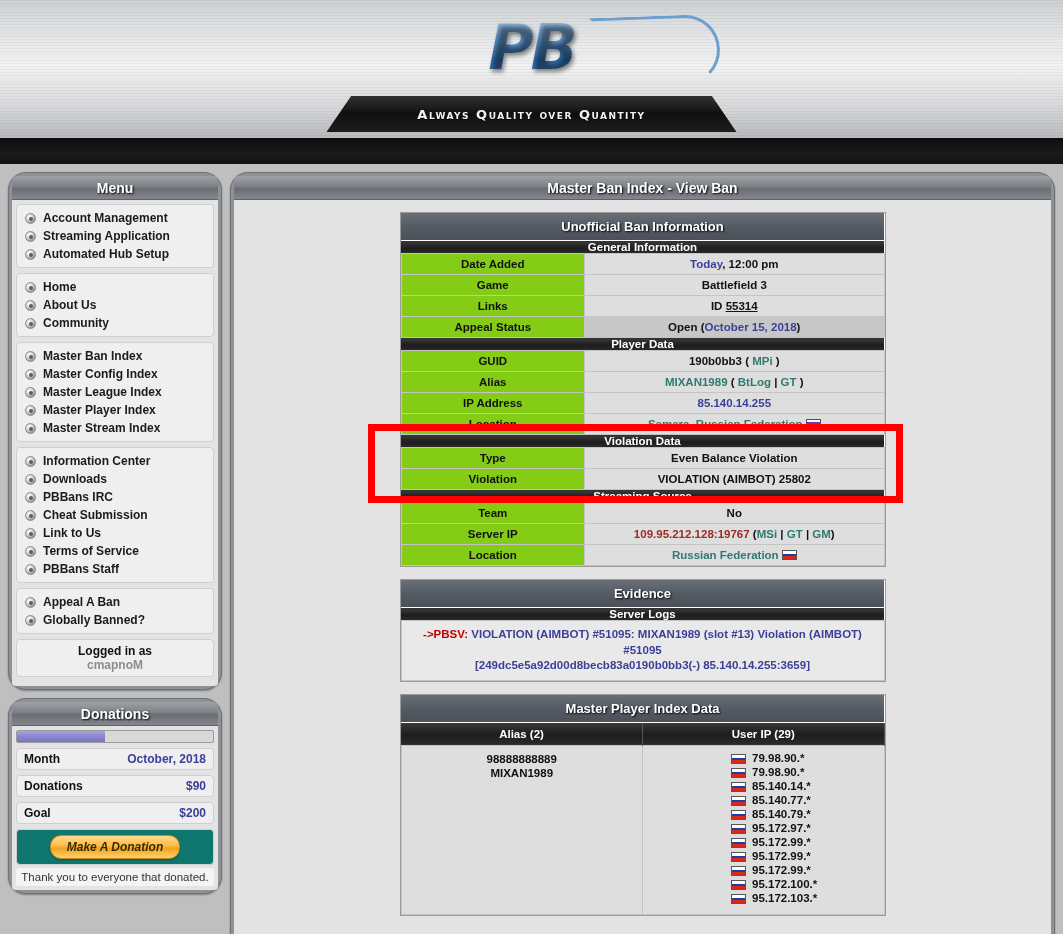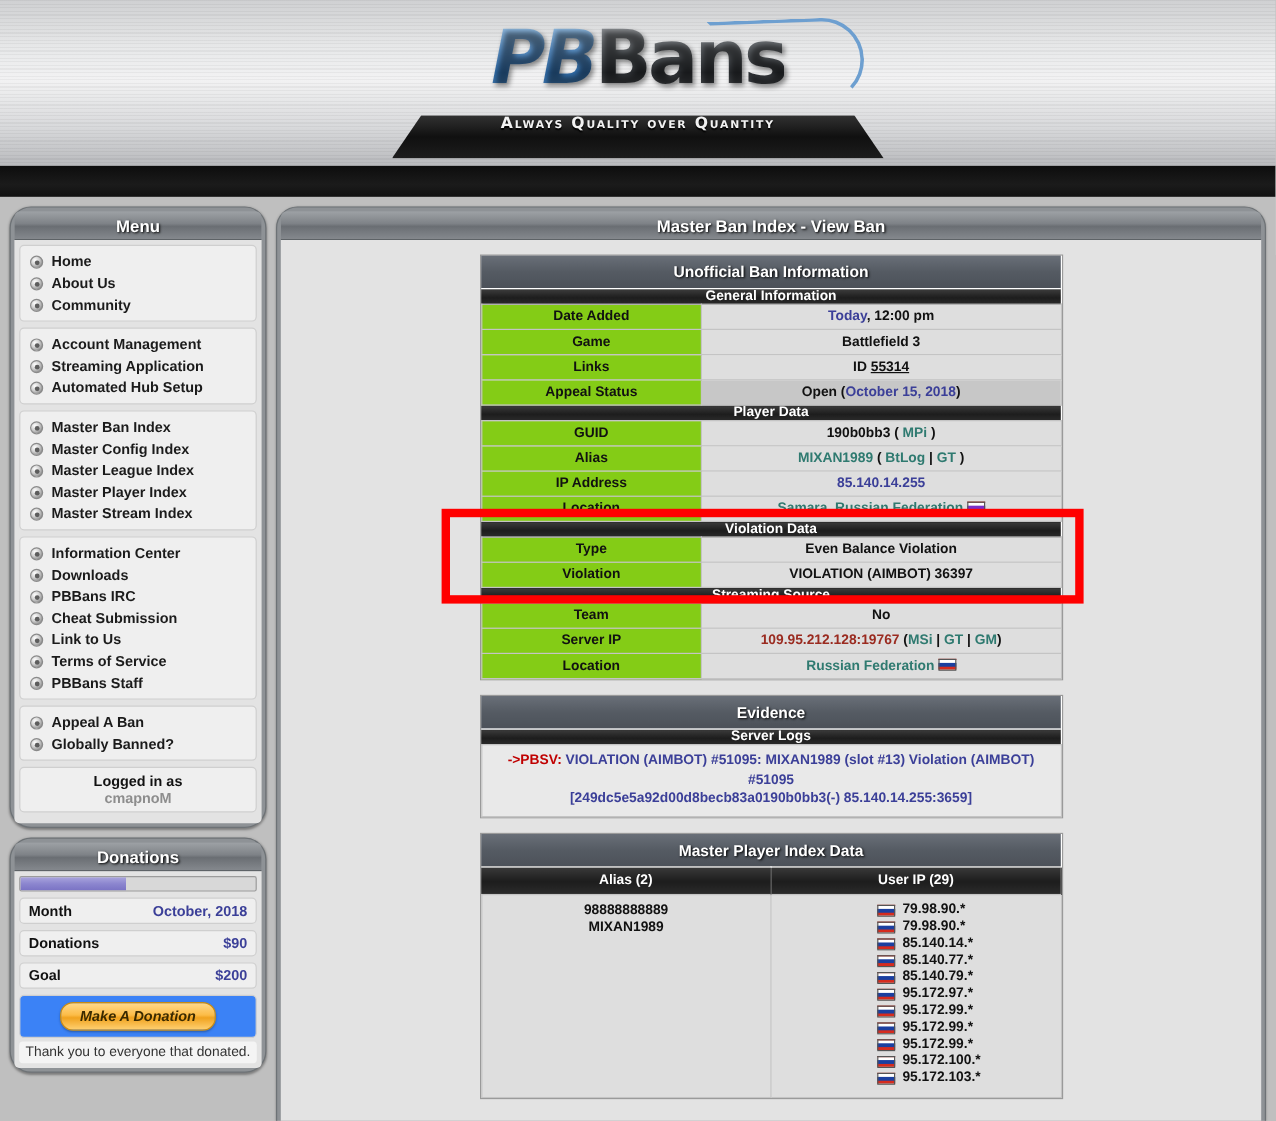--- a/index.html
+++ b/index.html
@@ -76,21 +76,21 @@
     position: absolute;
     left: 50%;
     transform: translateX(-50%);
     bottom: 6px;
     width: 410px;
     height: 36px;
     background: linear-gradient(to bottom, #323232 0%, #101010 50%, #1d1d1d 100%);
     border-radius: 16px 16px 0 0;
     clip-path: polygon(6% 0%, 94% 0%, 100% 100%, 0% 100%);
     display: flex;
-    align-items: flex-start;
+    align-items: center;
     justify-content: center;
   }
   #tagline span {
     font-family: "DejaVu Sans", sans-serif;
     font-size: 13px;
     font-weight: bold;
     color: #f2f2f2;
     letter-spacing: 1.5px;
     font-variant: small-caps;
     text-shadow: 0 1px 1px #000;
@@ -212,21 +212,21 @@
     border: 1px solid #cfcfcf;
     border-radius: 4px;
     padding: 3px 7px;
     margin-bottom: 5px;
     font-size: 12px;
     font-weight: bold;
   }
   .kv-row .k { color: #111; }
   .kv-row .v { color: #3b3f98; }
   .donate-wrap {
-    background: #3b82f6;
+    background: #0f766e;
     border: 1px solid #cfcfcf;
     border-radius: 4px;
     padding: 5px;
     text-align: center;
     margin-bottom: 3px;
   }
   .donate-btn {
     display: inline-block;
     padding: 4px 16px;
     border-radius: 11px;
@@ -365,21 +365,20 @@
   #page-rel { position: relative; }
 </style>
 </head>
 <body>
 
 <div id="page-rel">
 
   <div id="header">
     <div id="logo">
       <span class="logo-text logo-pb">PB</span>
-        <span class="logo-text logo-bans">Bans</span>
     </div>
     <div id="logo-swoosh"></div>
     <div id="tagline-wrap">
       <div id="tagline">
         <span>Always Quality over Quantity</span>
       </div>
     </div>
   </div>
   <div id="blackbar"></div>
 
@@ -387,44 +386,44 @@
 
     <div id="sidebar">
 
       <div class="panel">
         <div class="panel-head">Menu</div>
         <div class="panel-body">
 
           <div class="menu-group">
             <div class="menu-item">
               <span class="orb"></span>
+              <span class="lbl">Account Management</span>
+            </div>
+            <div class="menu-item">
+              <span class="orb"></span>
+              <span class="lbl">Streaming Application</span>
+            </div>
+            <div class="menu-item">
+              <span class="orb"></span>
+              <span class="lbl">Automated Hub Setup</span>
+            </div>
+          </div>
+
+          <div class="menu-group">
+            <div class="menu-item">
+              <span class="orb"></span>
               <span class="lbl">Home</span>
             </div>
             <div class="menu-item">
               <span class="orb"></span>
               <span class="lbl">About Us</span>
             </div>
             <div class="menu-item">
               <span class="orb"></span>
               <span class="lbl">Community</span>
-            </div>
-          </div>
-
-          <div class="menu-group">
-            <div class="menu-item">
-              <span class="orb"></span>
-              <span class="lbl">Account Management</span>
-            </div>
-            <div class="menu-item">
-              <span class="orb"></span>
-              <span class="lbl">Streaming Application</span>
-            </div>
-            <div class="menu-item">
-              <span class="orb"></span>
-              <span class="lbl">Automated Hub Setup</span>
             </div>
           </div>
 
           <div class="menu-group">
             <div class="menu-item">
               <span class="orb"></span>
               <span class="lbl">Master Ban Index</span>
             </div>
             <div class="menu-item">
               <span class="orb"></span>
@@ -576,21 +575,21 @@
 
               <tr class="sec-sub">
                 <td colspan="2">Violation Data</td>
               </tr>
               <tr>
                 <td class="lbl-cell">Type</td>
                 <td class="val-cell lnk-dkred">Even Balance Violation</td>
               </tr>
               <tr>
                 <td class="lbl-cell">Violation</td>
-                <td class="val-cell lnk-dkred">VIOLATION (AIMBOT) 36397</td>
+                <td class="val-cell lnk-dkred">VIOLATION (AIMBOT) 25802</td>
               </tr>
 
               <tr class="sec-sub">
                 <td colspan="2">Streaming Source</td>
               </tr>
               <tr>
                 <td class="lbl-cell">Team</td>
                 <td class="val-cell lnk-blue">No</td>
               </tr>
               <tr>

